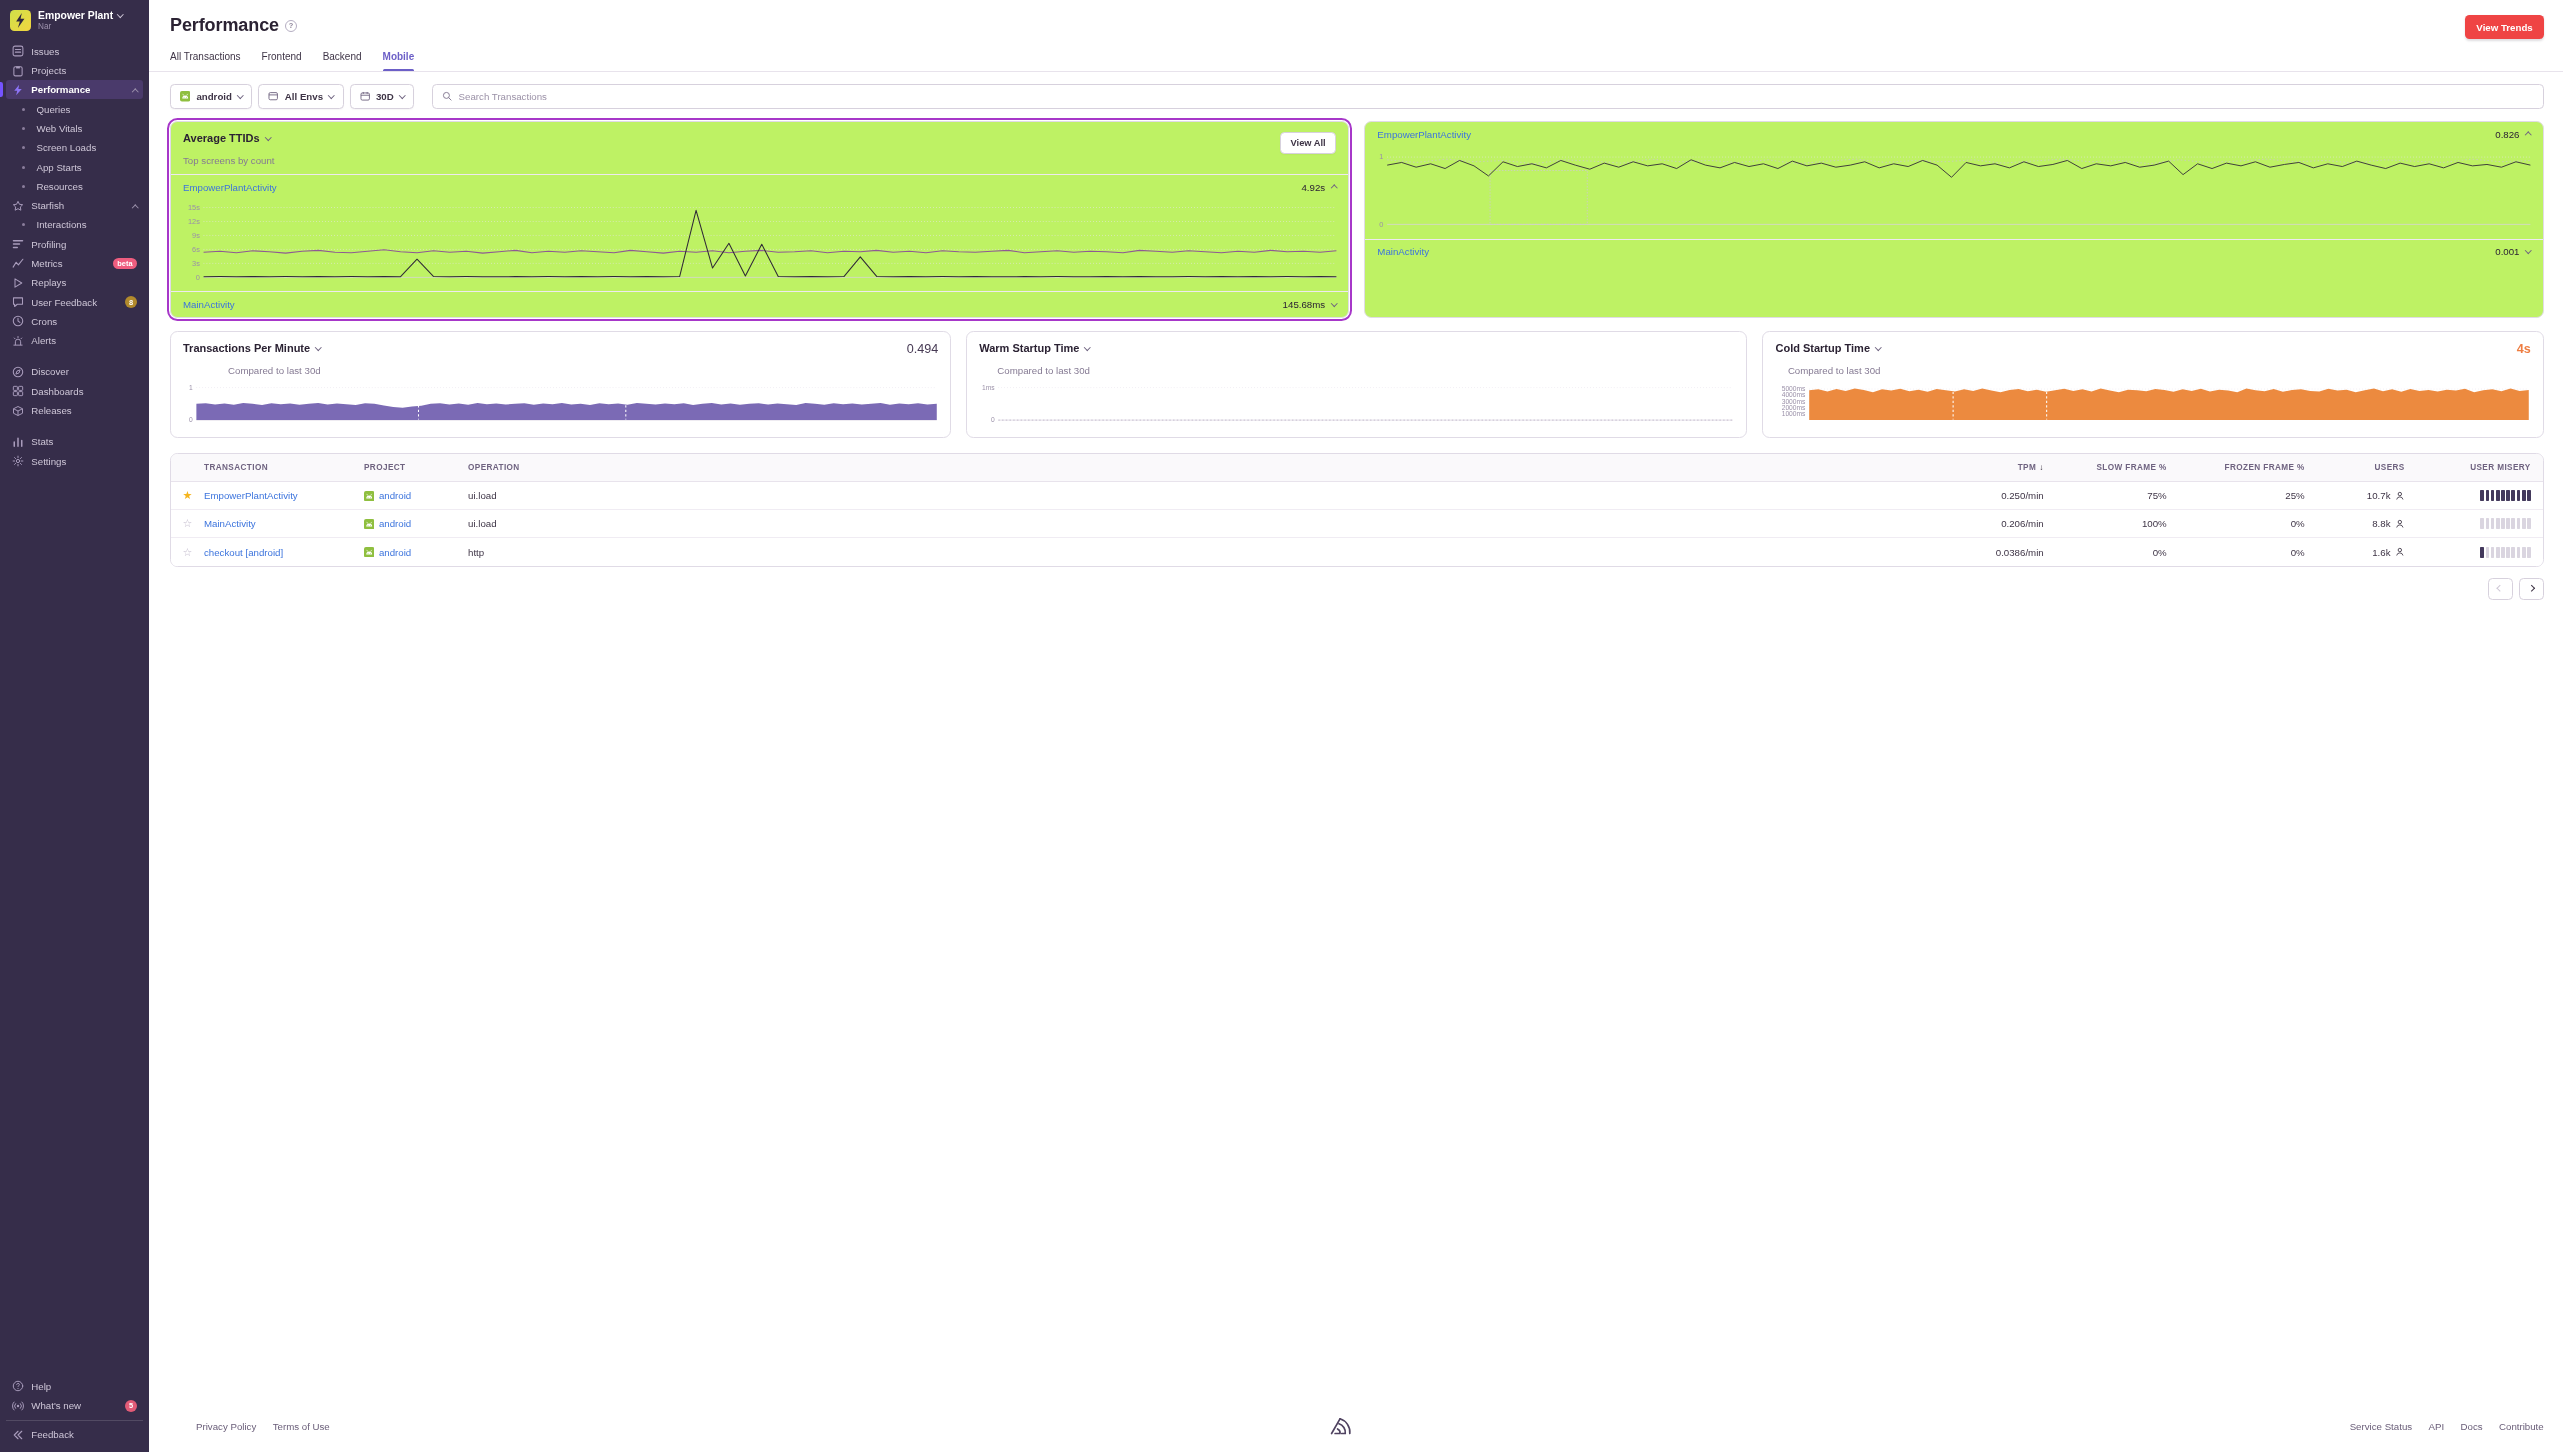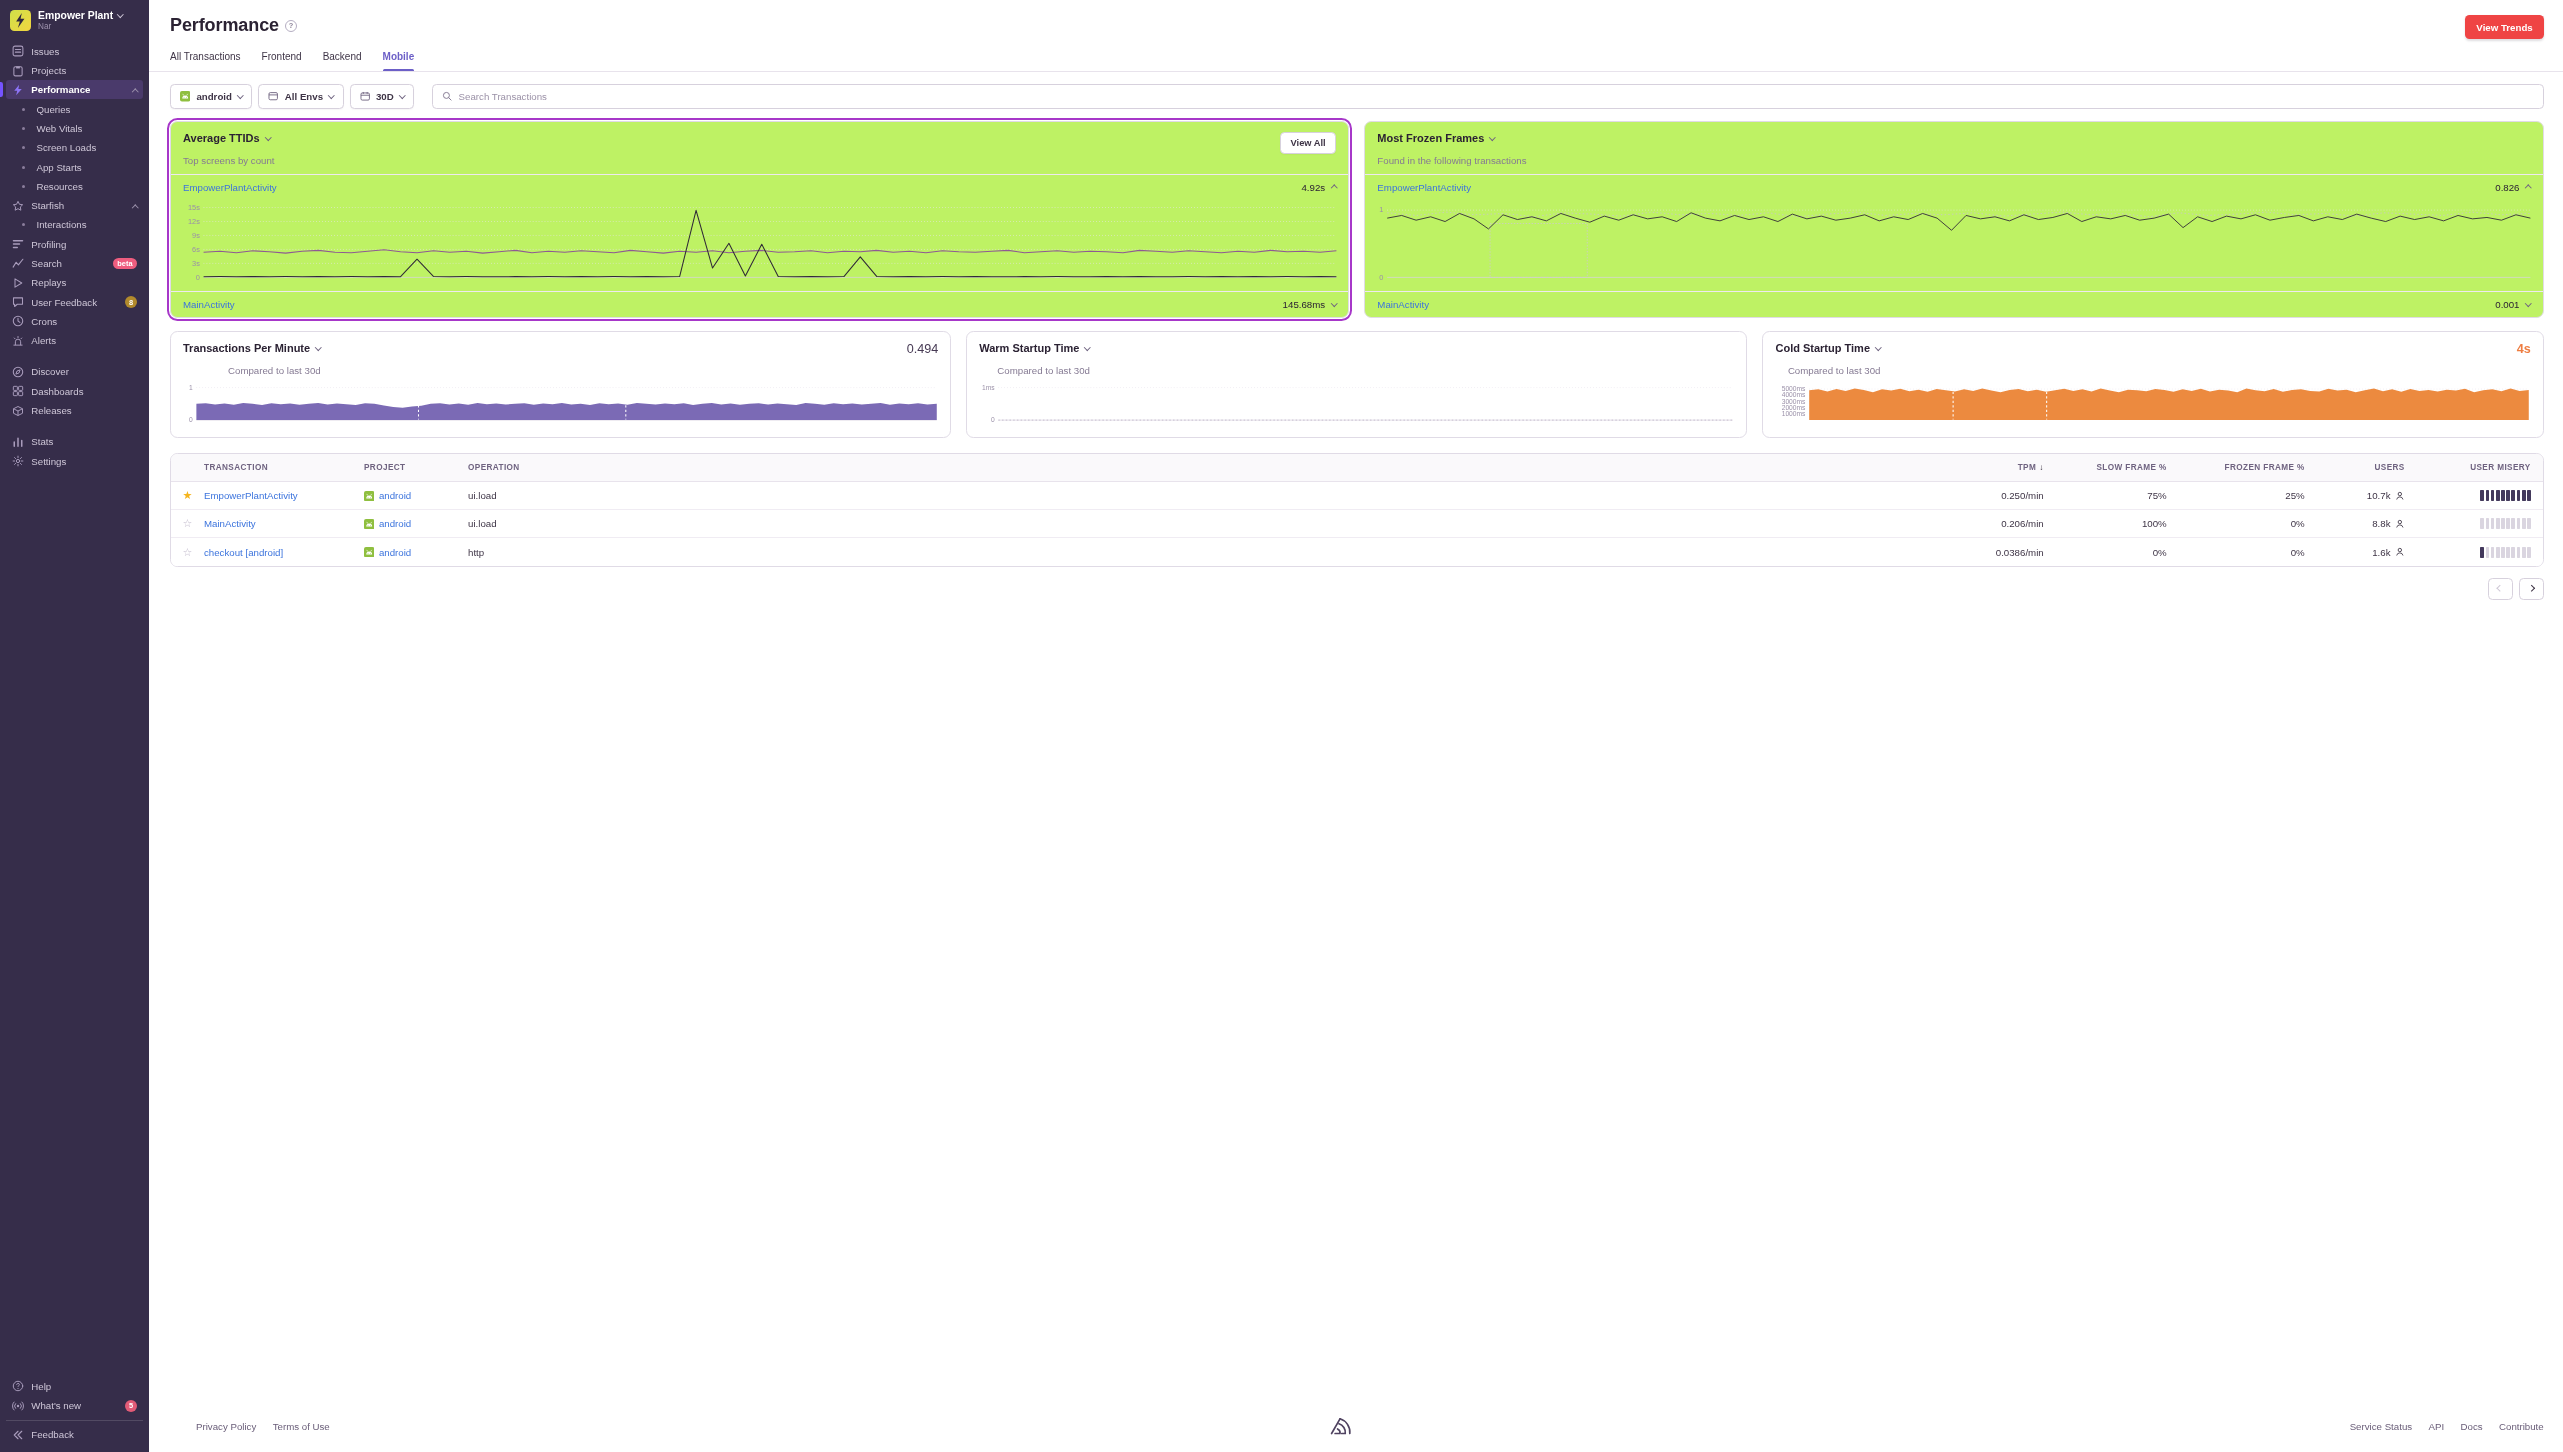--- a/index.html
+++ b/index.html
@@ -231,21 +231,21 @@
           </svg>
         </span>
         <span data-interactable="false">Profiling</span>
       </div>
       <div class="nav-item" data-interactable="true">
         <span class="icon" data-interactable="false">
           <svg viewBox="0 0 16 16" width="12" height="12" fill="none" stroke="currentColor" stroke-width="1.5" stroke-linecap="round" stroke-linejoin="round">
             <path d="M1.5 13.5 5.5 7l3 3.5L14.5 3"></path>
           </svg>
         </span>
-        <span data-interactable="false">Search</span>
+        <span data-interactable="false">Metrics</span>
         <span class="badge" data-interactable="false" style="background: rgb(238, 93, 127);">beta</span>
       </div>
       <div class="nav-item" data-interactable="true">
         <span class="icon" data-interactable="false">
           <svg viewBox="0 0 16 16" width="12" height="12" fill="none" stroke="currentColor" stroke-width="1.4" stroke-linejoin="round">
             <path d="M4 2.5 13 8l-9 5.5z"></path>
           </svg>
         </span>
         <span data-interactable="false">Replays</span>
       </div>
@@ -463,29 +463,20 @@
           <div class="card-row bordered">
             <a class="txn-link" data-interactable="true">MainActivity</a>
             <span class="row-right">
               <span class="row-value" data-interactable="false">145.68ms</span>
               <span class="chev down card-chev" data-interactable="true"></span>
             </span>
           </div>
         </section>
 
         <section class="card" data-interactable="false">
-          <div class="card-head">
-            <div>
-              <div class="card-title-row">
-                <span class="card-title" data-interactable="false">Most Frozen Frames</span>
-                <span class="chev down card-chev" data-interactable="true"></span>
-              </div>
-              <div class="card-subtitle" data-interactable="false">Found in the following transactions</div>
-            </div>
-          </div>
           <div class="card-row">
             <a class="txn-link" data-interactable="true">EmpowerPlantActivity</a>
             <span class="row-right">
               <span class="row-value" data-interactable="false">0.826</span>
               <span class="chev up card-chev" data-interactable="true"></span>
             </span>
           </div>
           <div class="card-chart" data-interactable="false">
               <svg viewBox="0 0 1565 116" width="1163" height="86" style="font-size:13px">
                 <line x1="20" y1="12.25925925925927" x2="1562" y2="12.25925925925927" stroke="#e9e4ee" stroke-width="1" stroke-dasharray="1,3"></line>

